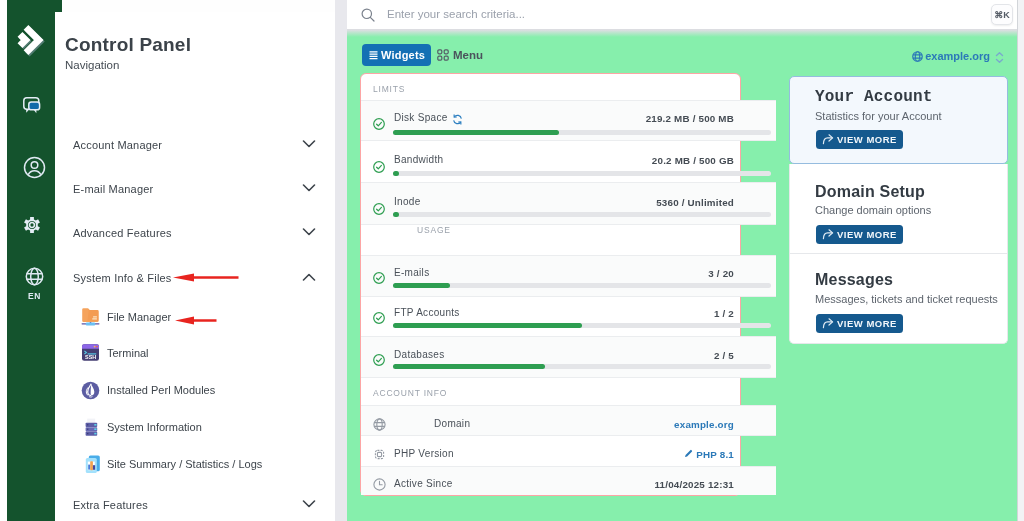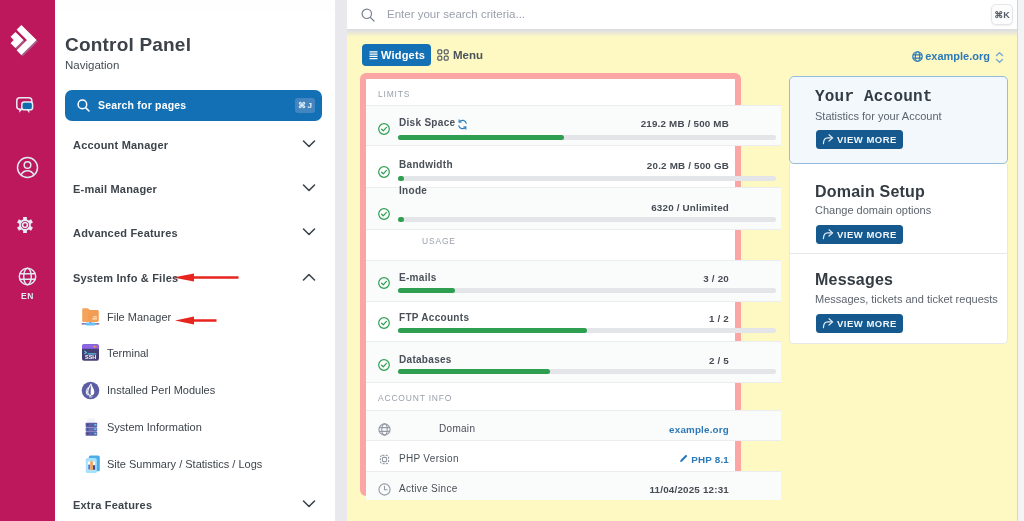--- a/index.html
+++ b/index.html
@@ -1,56 +1,56 @@
 <!DOCTYPE html>
 <html><head>
 <meta charset="utf-8">
 <style>
   * { margin:0; padding:0; box-sizing:border-box; }
   html,body { width:1024px; height:521px; overflow:hidden; }
   body { font-family:"Liberation Sans", sans-serif; position:relative; background:#fefefe; }
   .abs { position:absolute; }
 
   
-  #iconbar { position:absolute; left:0; top:0; width:55px; height:521px; background:#be185d; }
+  #iconbar { position:absolute; left:7px; top:0; width:55px; height:521px; background:#14532d; }
 
   
   #nav { position:absolute; left:55px; top:12px; width:340px; height:521px; background:#ffffff; }
   #navstrip { position:absolute; left:335px; top:0; width:12px; height:521px; background:#e8e8ed; }
 
   #nav h1 { position:absolute; left:10px; top:22px; font-size:19px; font-weight:600; color:#3b4249; letter-spacing:0.2px;}
   #nav .sub { position:absolute; left:10px; top:47px; font-size:11.5px; font-weight:500; color:#454c54; }
 
   #searchbox { position:absolute; left:10px; top:78px; width:257px; height:31px; background:#1470b4; border-radius:7px; }
   #searchbox .txt { position:absolute; left:33px; top:9px; font-size:10.5px; font-weight:600; color:#ffffff; letter-spacing:0.2px;}
   #searchbox .kbd { position:absolute; right:7px; top:8px; width:20px; height:15px; background:#4285bf; border-radius:3px; color:#eaf2f9; font-size:8px; font-weight:600; text-align:center; line-height:15px;}
 
-  .navitem { position:absolute; left:18px; font-size:11px; font-weight:700; color:#3d444b; letter-spacing:0.2px;}
+  .navitem { position:absolute; left:18px; font-size:11px; font-weight:400; color:#3d444b; letter-spacing:0.2px;}
   .chev { position:absolute; left:247px; }
 
   .subitem { position:absolute; left:52px; font-size:11px; font-weight:500; color:#3d444b; }
   .subicon { position:absolute; left:26px; }
 
   
-  #main { position:absolute; left:347px; top:0; width:670px; height:521px; background:#fef9c3; }
+  #main { position:absolute; left:347px; top:0; width:670px; height:521px; background:#86efac; }
   #topsearch { position:absolute; left:0; top:0; width:670px; height:30px; background:#ffffff; border-bottom:1px solid #dcdde1; }
   #topsearch .ph { position:absolute; left:40px; top:8px; font-size:11.5px; color:#9ba1ac; }
   #topsearch .kbd { position:absolute; right:4px; top:4px; width:22px; height:21px; background:#fdfdfe; border:1px solid #e3e5e9; border-radius:5px; box-shadow:0 1px 2px rgba(0,0,0,0.07); color:#555c66; font-size:9px; font-weight:600; text-align:center; line-height:20px; }
 
   #tabwidgets { position:absolute; left:15px; top:44px; width:69px; height:22px; background:#1470b4; border-radius:4px; color:#ffffff; font-size:11px; font-weight:700; line-height:22px; padding-left:19px; letter-spacing:0.2px;}
   #tabmenu { position:absolute; left:90px; top:44px; height:22px; color:#4b535c; font-size:11.5px; font-weight:700; line-height:22px; padding-left:16px; }
   #domsel { position:absolute; right:27px; top:50px; font-size:11px; font-weight:700; color:#2b79b8; }
 
   
-  #panel { position:absolute; left:13px; top:73px; width:381px; height:423px; background:#ffffff; border:6px solid #fca5a5; border-radius:6px; }
+  #panel { position:absolute; left:13px; top:73px; width:381px; height:423px; background:#ffffff; border:1px solid #fca5a5; border-radius:6px; }
   .sechead { position:absolute; left:12px; font-size:8.5px; font-weight:500; color:#9aa1ab; letter-spacing:0.8px; }
   .row { position:absolute; left:0; width:415px; }
   .row.alt { background:#fafbfb; }
   .rborder { position:absolute; left:0; width:415px; height:1px; background:#ebedef; }
-  .rlabel { position:absolute; left:33px; font-size:10px; font-weight:700; color:#495058; letter-spacing:0.3px; }
+  .rlabel { position:absolute; left:33px; font-size:10px; font-weight:400; color:#495058; letter-spacing:0.3px; }
   .rvalue { position:absolute; right:6px; font-size:9.8px; font-weight:700; color:#454c54; letter-spacing:0.2px; }
   .bluev { color:#2b79b8 !important; font-weight:700 !important; }
   .track { position:absolute; left:32px; width:378px; height:5px; background:#e4e5e8; border-radius:2.5px; }
   .fill { position:absolute; left:0; top:0; height:5px; background:#2e9e51; border-radius:2.5px; }
 
   
   .card { position:absolute; left:442px; width:219px; background:#ffffff; border:1px solid #e6e8eb; }
   .ctitle { position:absolute; left:468px; font-size:16px; font-weight:600; color:#333b43; letter-spacing:0.2px; }
   .csub { position:absolute; left:468px; font-size:11px; color:#5d646d; }
   .cbtn { position:absolute; left:469px; width:87px; height:19px; background:#15598e; border-radius:3.5px; color:#f2f7fb; font-size:9.5px; font-weight:700; letter-spacing:0.5px; line-height:19px; padding-left:21px; }
@@ -91,28 +91,20 @@
     <circle cx="9.5" cy="9.5" r="8.2" fill="none" stroke="#dfe9f2" stroke-width="1.5"></circle>
     <ellipse cx="9.5" cy="9.5" rx="3.8" ry="8.2" fill="none" stroke="#dfe9f2" stroke-width="1.5"></ellipse>
     <path d="M1.6 6.7 H17.4 M1.6 12.3 H17.4" fill="none" stroke="#dfe9f2" stroke-width="1.5"></path>
   </svg>
   <div class="abs" style="left:0; top:291px; width:55px; text-align:center; font-size:8.5px; font-weight:700; color:#dfe9f2; letter-spacing:0.5px;">EN</div>
 </div>
 
 <div id="nav">
   <h1>Control Panel</h1>
   <div class="sub">Navigation</div>
-  <div id="searchbox">
-    <svg class="abs" style="left:12px; top:9px;" width="13" height="13" viewBox="0 0 13 13">
-        <circle cx="5.4" cy="5.4" r="4.3" fill="none" stroke="#ffffff" stroke-width="1.5"></circle>
-        <path d="M8.6 8.6 L12 12" stroke="#ffffff" stroke-width="1.5" stroke-linecap="round"></path>
-      </svg>
-    <div class="txt">Search for pages</div>
-    <div class="kbd">⌘ J</div>
-  </div>
   <svg class="chev" style="top:128px;" width="14" height="8" viewBox="0 0 14 8">
       <path d="M1.5 1 L7 6.5 L12.5 1" fill="none" stroke="#3d444b" stroke-width="1.6" stroke-linecap="round" stroke-linejoin="round"></path>
     </svg>
   <svg class="chev" style="top:172px;" width="14" height="8" viewBox="0 0 14 8">
       <path d="M1.5 1 L7 6.5 L12.5 1" fill="none" stroke="#3d444b" stroke-width="1.6" stroke-linecap="round" stroke-linejoin="round"></path>
     </svg>
   <svg class="chev" style="top:216px;" width="14" height="8" viewBox="0 0 14 8">
       <path d="M1.5 1 L7 6.5 L12.5 1" fill="none" stroke="#3d444b" stroke-width="1.6" stroke-linecap="round" stroke-linejoin="round"></path>
     </svg>
   <svg class="chev" style="top:261px;" width="14" height="8" viewBox="0 0 14 8">
@@ -239,21 +231,21 @@
     <div class="rborder" style="top:150px;"></div>
     <div class="rborder" style="top:181px;"></div>
     <div class="rborder" style="top:222px;"></div>
     <div class="rborder" style="top:262px;"></div>
     <div class="rborder" style="top:303px;"></div>
     <div class="rborder" style="top:331px;"></div>
     <div class="rborder" style="top:361px;"></div>
     <div class="rborder" style="top:392px;"></div>
 
     <div class="sechead" style="top:10px;">LIMITS</div>
-    <div class="sechead" style="top:157px;padding-left:44px;">USAGE</div>
+    <div class="sechead" style="top:151px;padding-left:44px;">USAGE</div>
     <div class="sechead" style="top:314px;">ACCOUNT INFO</div>
 
     <svg class="abs ck" style="left:12px; top:44px;" width="12" height="12" viewBox="0 0 12 12">
         <circle cx="6" cy="6" r="5.3" fill="none" stroke="#2e9e51" stroke-width="1.2"></circle>
         <path d="M3.6 6.2 L5.3 7.8 L8.4 4.4" fill="none" stroke="#2e9e51" stroke-width="1.2" stroke-linecap="round" stroke-linejoin="round"></path>
       </svg>
     <div class="rlabel" style="top:38px;">Disk Space</div>
     <svg class="abs" style="left:91px; top:40px;" width="11" height="11" viewBox="0 0 12 12">
         <path d="M10.2 5 A4.3 4.3 0 0 0 2.5 3.2" fill="none" stroke="#2d7fc0" stroke-width="1.3"></path>
         <path d="M2.3 0.6 L2.4 3.4 L5.2 3.3" fill="none" stroke="#2d7fc0" stroke-width="1.3"></path>
@@ -272,22 +264,22 @@
     <div class="rlabel" style="top:80px;">Bandwidth</div>
     <div class="rvalue" style="top:81px;">20.2 MB / 500 GB</div>
     <div class="track" style="top:97px;">
         <div class="fill" style="width:6px;"></div>
       </div>
 
     <svg class="abs ck" style="left:12px; top:129px;" width="12" height="12" viewBox="0 0 12 12">
         <circle cx="6" cy="6" r="5.3" fill="none" stroke="#2e9e51" stroke-width="1.2"></circle>
         <path d="M3.6 6.2 L5.3 7.8 L8.4 4.4" fill="none" stroke="#2e9e51" stroke-width="1.2" stroke-linecap="round" stroke-linejoin="round"></path>
       </svg>
-    <div class="rlabel" style="top:106px;">Inode</div>
-    <div class="rvalue" style="top:123px;">6320 / Unlimited</div>
+    <div class="rlabel" style="top:122px;">Inode</div>
+    <div class="rvalue" style="top:123px;">5360 / Unlimited</div>
     <div class="track" style="top:138px;">
         <div class="fill" style="width:6px;"></div>
       </div>
 
     <svg class="abs ck" style="left:12px; top:198px;" width="12" height="12" viewBox="0 0 12 12">
         <circle cx="6" cy="6" r="5.3" fill="none" stroke="#2e9e51" stroke-width="1.2"></circle>
         <path d="M3.6 6.2 L5.3 7.8 L8.4 4.4" fill="none" stroke="#2e9e51" stroke-width="1.2" stroke-linecap="round" stroke-linejoin="round"></path>
       </svg>
     <div class="rlabel" style="top:193px;">E-mails</div>
     <div class="rvalue" style="top:194px;">3 / 20</div>

